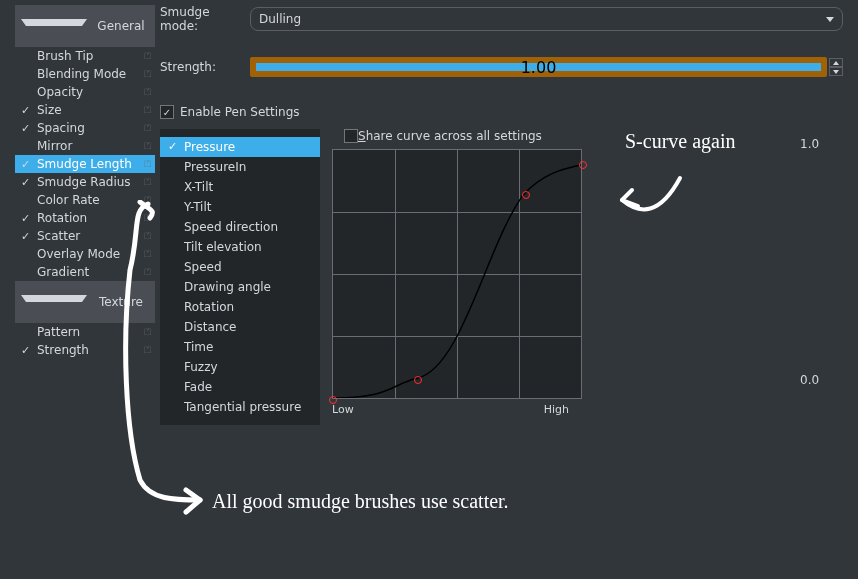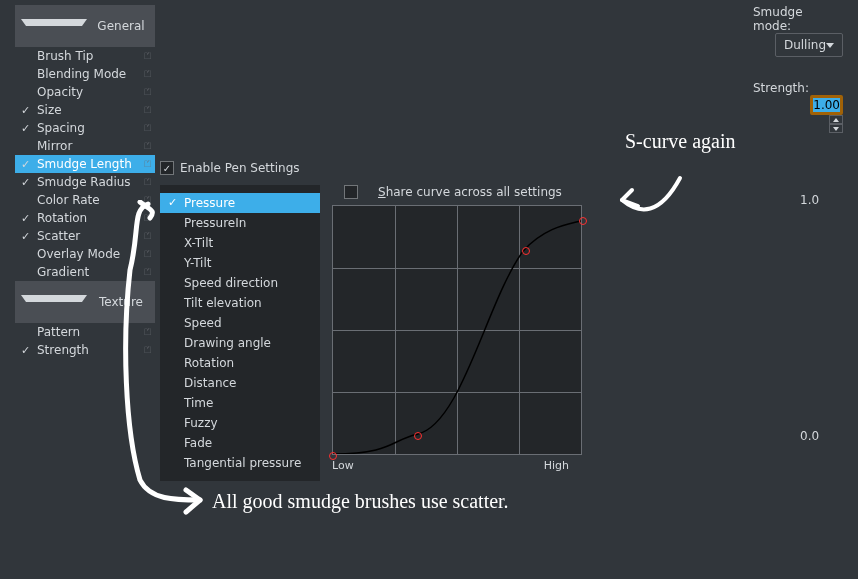--- a/index.html
+++ b/index.html
@@ -39,38 +39,38 @@
   font-size: 11px; color: #d4d8dc;
 }
 .prop-item .lock {
   position: absolute; right: 4px; top: 4px;
   font-size: 9px; color: #6a6e74;
 }
 .prop-item.selected { background: #3daee9; color: #fff; }
 
 .main { position: absolute; left: 160px; top: 5px; right: 15px; }
 
-.row { display: flex; align-items: flex-end; margin-bottom: 10px; flex-direction: column; }
+.row { display: flex; align-items: center; margin-bottom: 10px; }
 .row label { width: 90px; text-align: left; padding-right: 6px; }
 .dropdown {
   flex: 1; background: #31363b; border: 1px solid #5b5f65;
-  border-radius: 2px; padding: 4px 8px;
+  border-radius: 8px; padding: 4px 8px;
   display: flex; justify-content: space-between; align-items: center;
 }
 .dropdown .caret {
   width: 0; height: 0;
   border-left: 4px solid transparent;
   border-right: 4px solid transparent;
   border-top: 5px solid #d4d8dc;
 }
 .slider-track {
   flex: 1; background: #3daee9; height: 20px;
-  border: 3px solid #a16207; border-radius: 2px;
+  border: 6px solid #a16207; border-radius: 2px;
   display: flex; align-items: center; justify-content: center;
-  color: #000; font-size: 12px;
+  color: #000; font-size: 16px;
   position: relative;
 }
 .spinner {
   width: 14px; display: flex; flex-direction: column; margin-left: 2px;
 }
 .spinner div {
   height: 9px; background: #31363b; border: 1px solid #5b5f65;
   display: flex; align-items: center; justify-content: center;
 }
 .spinner .up::before { content:""; width:0;height:0;border-left:3px solid transparent;border-right:3px solid transparent;border-bottom:4px solid #d4d8dc;}
@@ -93,21 +93,21 @@
 }
 .pen-item {
   padding: 3px 8px 3px 24px; position: relative; cursor: pointer;
 }
 .pen-item .chk {
   position: absolute; left: 8px; top: 3px; font-size: 11px;
 }
 .pen-item.selected { background: #3daee9; color: #fff; }
 
 .curve-panel { flex: 1; }
-.share-row { display: flex; align-items: center; gap: 20px; margin-bottom: 6px; margin-left: 14px;}
+.share-row { display: flex; align-items: center; gap: 0; margin-bottom: 6px; margin-left: 14px;}
 .share-row .box {
   width: 14px; height: 14px; border: 1px solid #727679; background: #232629;
 }
 .curve-box {
   width: 250px; height: 250px; background: #232629;
   border: 1px solid #6a6e74; position: relative; margin-left: 2px;
 }
 .curve-box .gridline-v, .curve-box .gridline-h {
   position: absolute; background: #6a6e74;
 }

